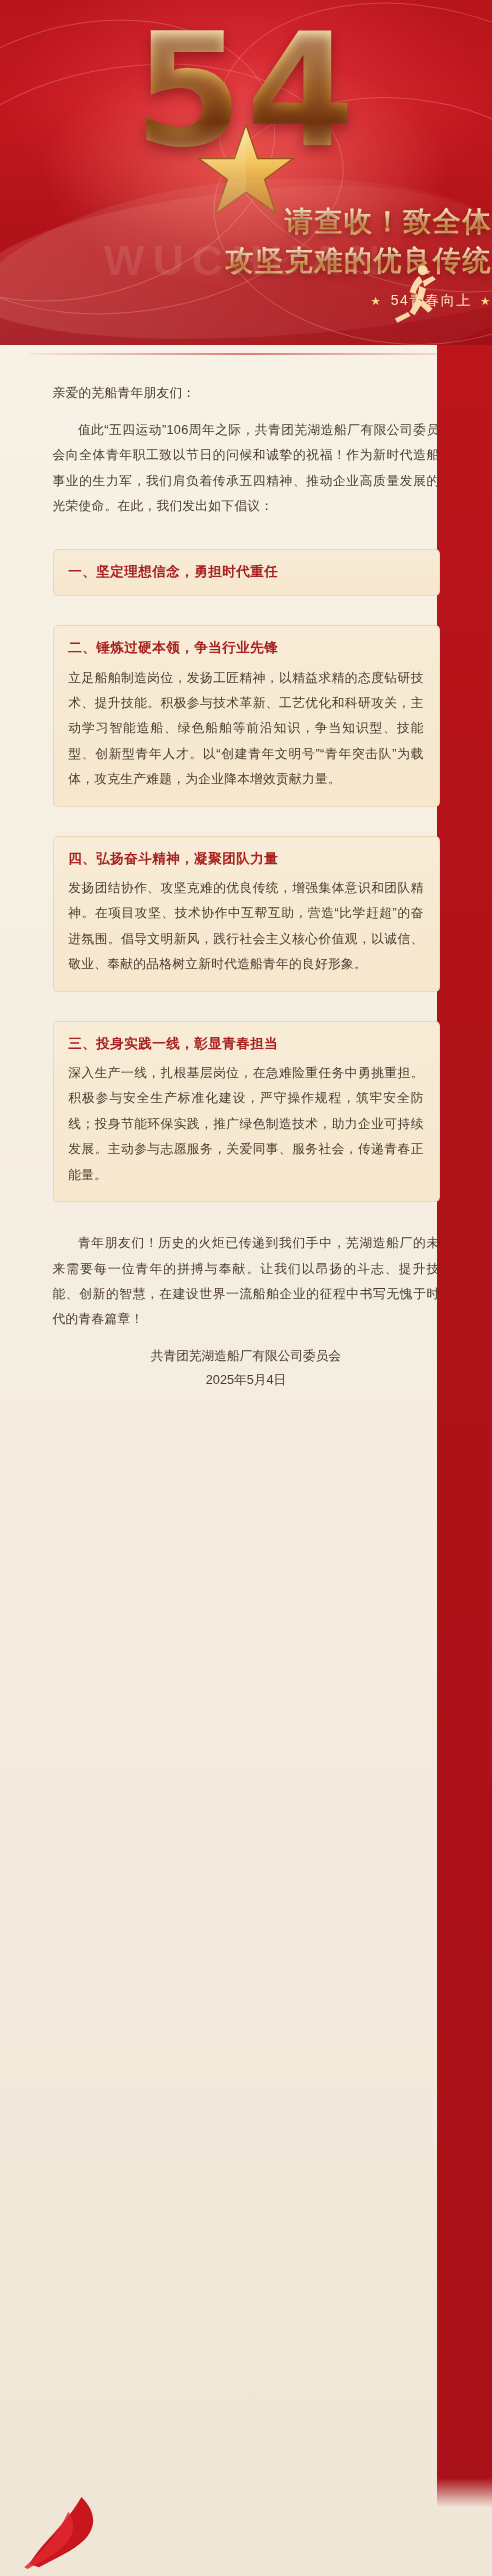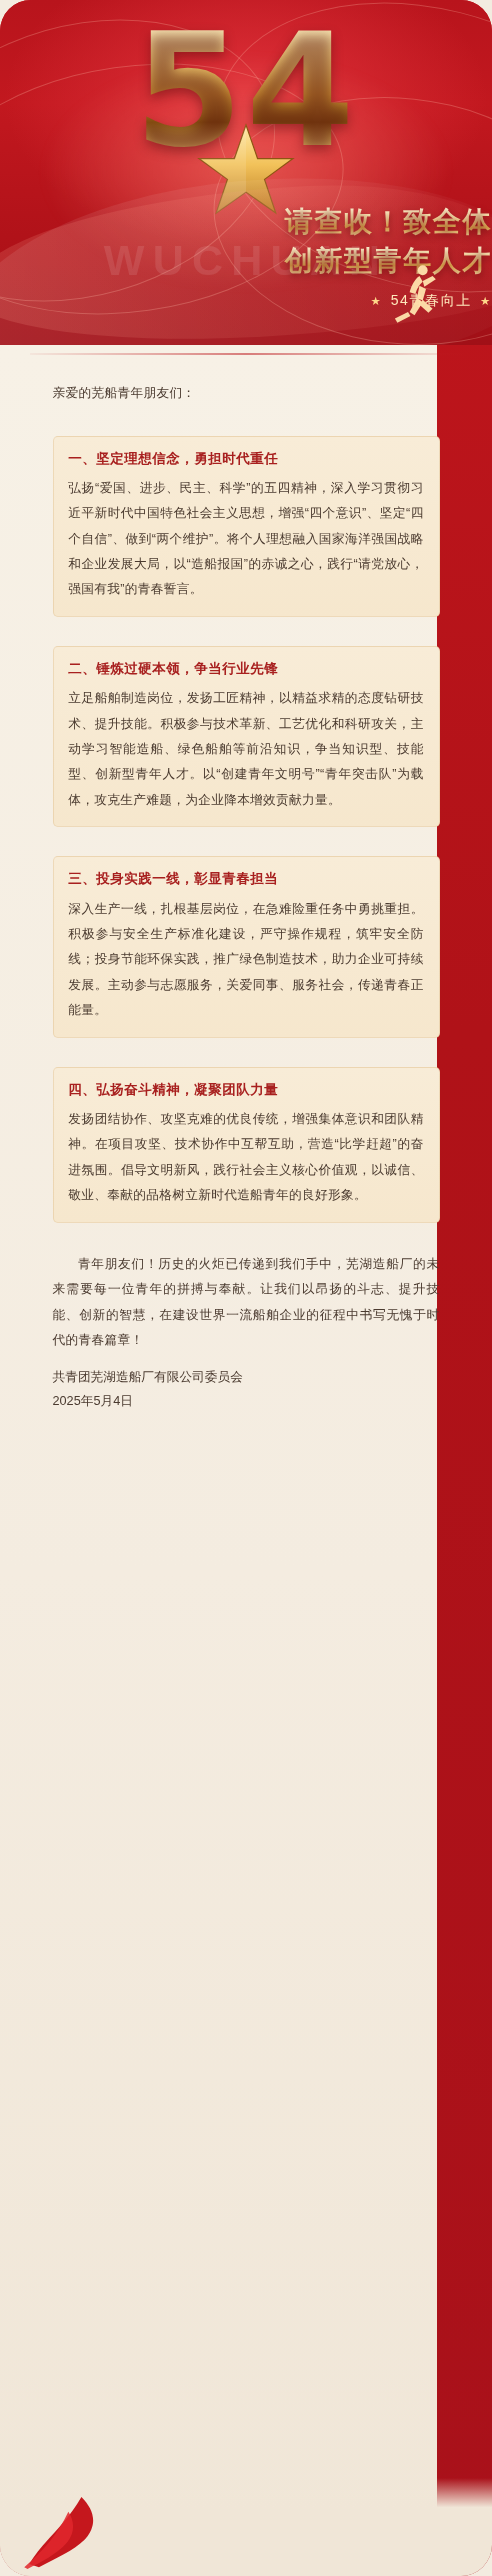--- a/index.html
+++ b/index.html
@@ -7,21 +7,20 @@
     width: 492px;
     background: #f3ece0;
     font-family: "Liberation Sans", "DejaVu Sans", sans-serif;
   }
   .page {
     position: relative;
     width: 492px;
     height: 2576px;
     overflow: hidden;
     background: linear-gradient(180deg, #c2161d 0%, #b01218 40%, #a9111a 100%);
-    border-radius: 31px;
   }
 
   
   .hero {
     position: relative;
     width: 492px;
     height: 345px;
     overflow: hidden;
     background:
       radial-gradient(ellipse 345px 213px at 50% 98px, #e0313a 0%, rgba(224,49,58,0) 70%),
@@ -132,21 +131,21 @@
   .sec h3 {
     font-size: 13.5px;
     font-weight: bold;
     color: #a8201f;
     margin-bottom: 8.2px;
     letter-spacing: 0.5px;
   }
   .sec p.t { margin-bottom: 6.6px; }
   .sign {
     margin-top: 8px;
-    text-align: left;
+    text-align: center;
     font-size: 12.7px;
     line-height: 1.9;
     color: #4a3a2f;
   }
 
   
   .footer {
     position: absolute; left: 0; bottom: 0; width: 492px; height: 98px;
     background: linear-gradient(180deg, rgba(240,230,215,0) 0%, #f0e6d7 30%, #f0e6d7 100%);
   }
@@ -178,21 +177,21 @@
       <polygon points="50,2 50,70.6 19.6,92 31.1,57.6 2,36.3 38.2,36.3" fill="rgba(255,255,255,0.12)"></polygon>
     </svg>
 
     <div class="swoosh"></div>
     <div class="swoosh2"></div>
 
     <div class="watermark">WUCHUAN</div>
 
     <div class="titleblock">
       <div class="title-line">请查收！致全体</div>
-      <div class="title-line">创新型青年人才</div>
+      <div class="title-line">攻坚克难的优良传统</div>
       <div class="subtitle-wrap">
         <span class="s">★</span>
         <span>54青春向上</span>
         <span class="s">★</span>
       </div>
     </div>
 
     <svg class="runner" viewBox="0 0 66 80">
       <g fill="#ffe3ad">
         <circle cx="40" cy="11" r="6"></circle>
@@ -204,39 +203,39 @@
         <path d="M6 70 L22 62 L25 67 L9 75 Z"></path>
       </g>
     </svg>
   </div>
 
   <div class="body-wrap">
     <div class="toprule"></div>
     <div class="paper">
 
       <p class="t">亲爱的芜船青年朋友们：</p>
+      <p class="t indent">值此“五四运动”106周年之际，共青团芜湖造船厂有限公司委员会向全体青年职工致以节日的问候和诚挚的祝福！作为新时代造船事业的生力军，我们肩负着传承五四精神、推动企业高质量发展的光荣使命。在此，我们发出如下倡议：</p>
 
       <div class="sec">
         <h3>一、坚定理想信念，勇担时代重任</h3>
-        <p class="t">弘扬“爱国、进步、民主、科学”的五四精神，深入学习贯彻习近平新时代中国特色社会主义思想，增强“四个意识”、坚定“四个自信”、做到“两个维护”。将个人理想融入国家海洋强国战略和企业发展大局，以“造船报国”的赤诚之心，践行“请党放心，强国有我”的青春誓言。</p>
       </div>
 
       <div class="sec">
         <h3>二、锤炼过硬本领，争当行业先锋</h3>
         <p class="t">立足船舶制造岗位，发扬工匠精神，以精益求精的态度钻研技术、提升技能。积极参与技术革新、工艺优化和科研攻关，主动学习智能造船、绿色船舶等前沿知识，争当知识型、技能型、创新型青年人才。以“创建青年文明号”“青年突击队”为载体，攻克生产难题，为企业降本增效贡献力量。</p>
       </div>
 
       <div class="sec">
+        <h3>四、弘扬奋斗精神，凝聚团队力量</h3>
+        <p class="t">发扬团结协作、攻坚克难的优良传统，增强集体意识和团队精神。在项目攻坚、技术协作中互帮互助，营造“比学赶超”的奋进氛围。倡导文明新风，践行社会主义核心价值观，以诚信、敬业、奉献的品格树立新时代造船青年的良好形象。</p>
+      </div>
+
+      <div class="sec">
         <h3>三、投身实践一线，彰显青春担当</h3>
         <p class="t">深入生产一线，扎根基层岗位，在急难险重任务中勇挑重担。积极参与安全生产标准化建设，严守操作规程，筑牢安全防线；投身节能环保实践，推广绿色制造技术，助力企业可持续发展。主动参与志愿服务，关爱同事、服务社会，传递青春正能量。</p>
-      </div>
-
-      <div class="sec">
-        <h3>四、弘扬奋斗精神，凝聚团队力量</h3>
-        <p class="t">发扬团结协作、攻坚克难的优良传统，增强集体意识和团队精神。在项目攻坚、技术协作中互帮互助，营造“比学赶超”的奋进氛围。倡导文明新风，践行社会主义核心价值观，以诚信、敬业、奉献的品格树立新时代造船青年的良好形象。</p>
       </div>
 
       <p class="t indent">青年朋友们！历史的火炬已传递到我们手中，芜湖造船厂的未来需要每一位青年的拼搏与奉献。让我们以昂扬的斗志、提升技能、创新的智慧，在建设世界一流船舶企业的征程中书写无愧于时代的青春篇章！</p>
 
       <div class="sign">
         <div>共青团芜湖造船厂有限公司委员会</div>
         <div>2025年5月4日</div>
       </div>
     </div>
 

